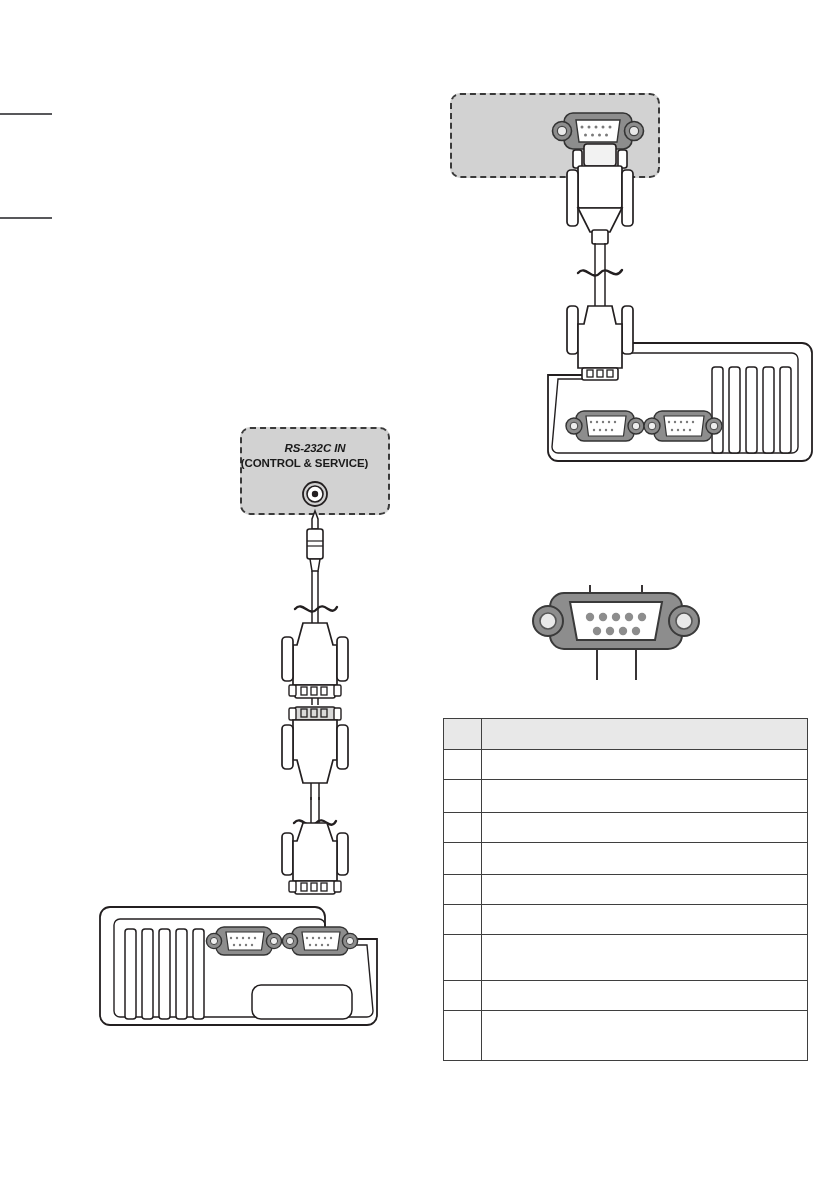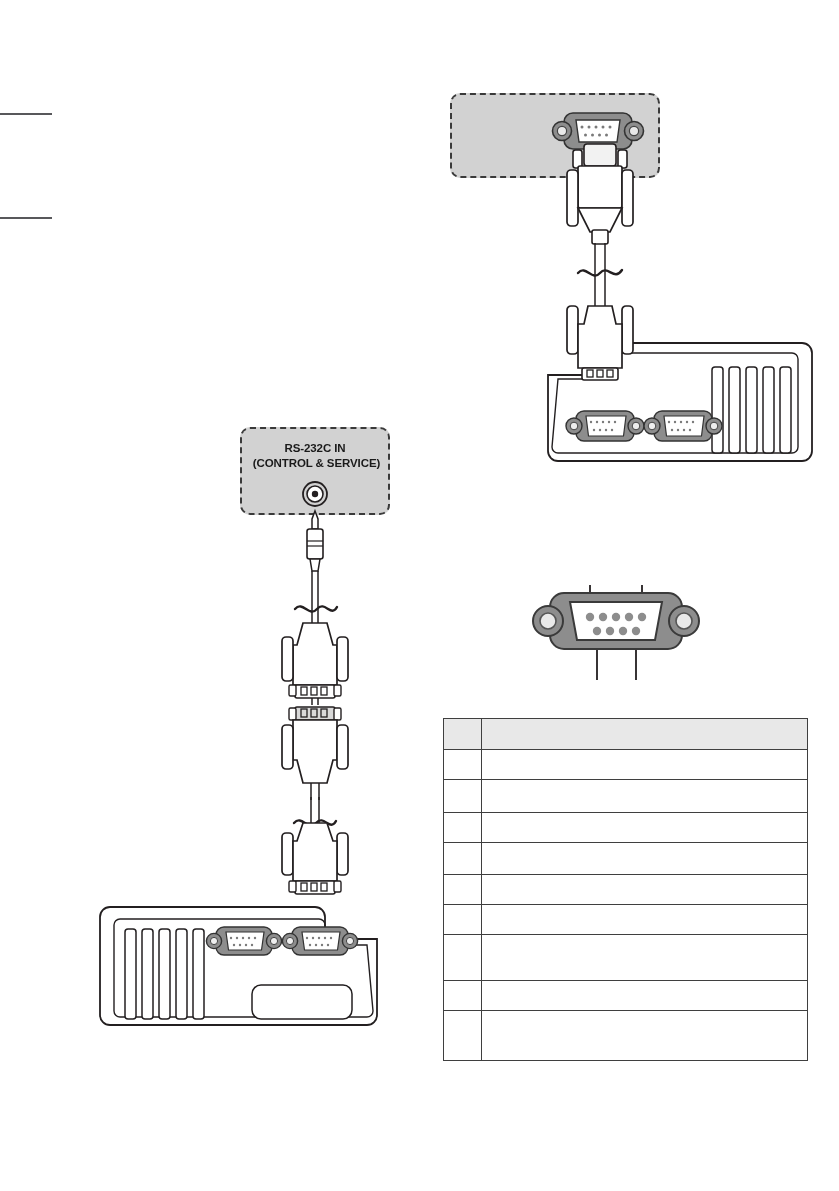--- a/index.html
+++ b/index.html
@@ -146,22 +146,22 @@
         <rect x="27" y="64" width="6" height="7"></rect>
         <rect x="37" y="64" width="6" height="7"></rect>
         <rect x="47" y="64" width="6" height="7"></rect>
       </g>
     </svg>
   </div>
 
   <div class="abs" style="left:95px;top:425px;width:300px;height:605px;">
 
     <div class="panel" style="left:145px;top:2px;width:150px;height:88px;"></div>
-    <div class="panel-label" style="left:145px;top:16px;width:150px;font-size:11.5px;">RS-232C IN</div>
-    <div class="panel-label" style="left:145px;top:31px;width:153px;font-size:11.5px;">(CONTROL &amp; SERVICE)</div>
+    <div class="panel-label" style="left:145px;top:16px;width:150px;font-size:11.5px;font-style:italic;">RS-232C IN</div>
+    <div class="panel-label" style="left:133px;top:31px;width:153px;font-size:11.5px;">(CONTROL &amp; SERVICE)</div>
 
     <svg class="abs" style="left:205px;top:54px;" width="30" height="30" viewBox="0 0 30 30">
       <circle cx="15" cy="15" r="12" fill="#d2d2d2" stroke="#231f20" stroke-width="1.8"></circle>
       <circle cx="15" cy="15" r="8" fill="#fff" stroke="#231f20" stroke-width="1.6"></circle>
       <circle cx="15" cy="15" r="3.2" fill="#231f20"></circle>
     </svg>
 
     <svg class="abs" style="left:198px;top:84px;" width="44" height="200" viewBox="0 0 44 200">
 
       <path d="M22 2 L25 10 L25 20 L19 20 L19 10 Z" fill="#fff" stroke="#231f20" stroke-width="1.5"></path>

